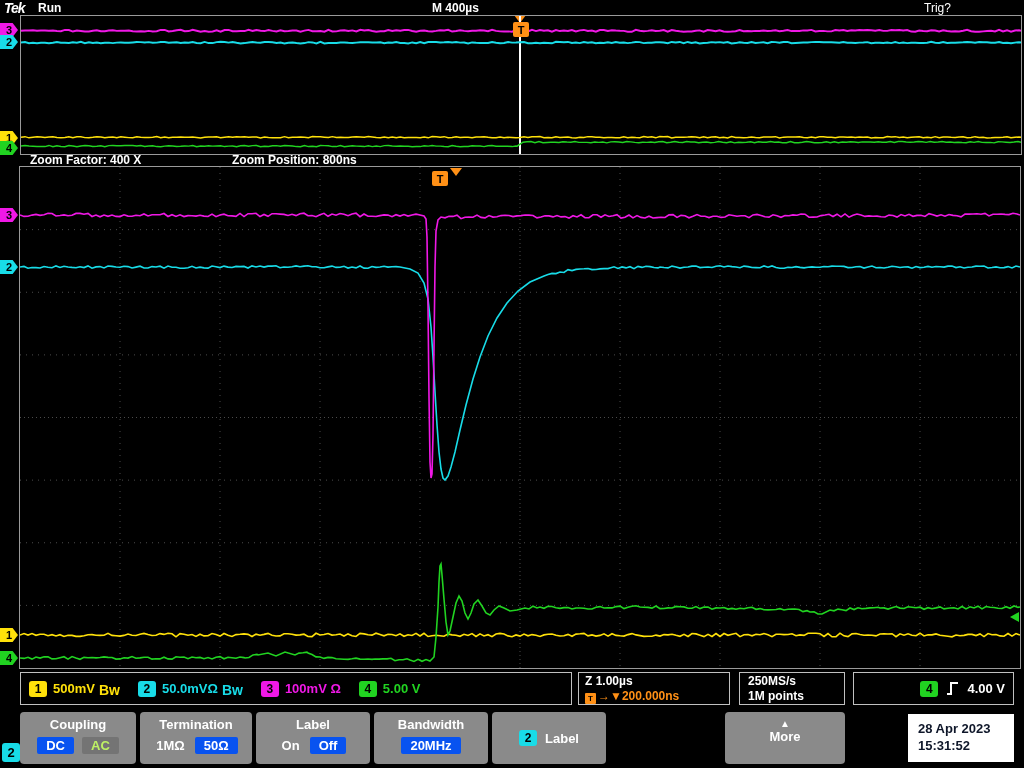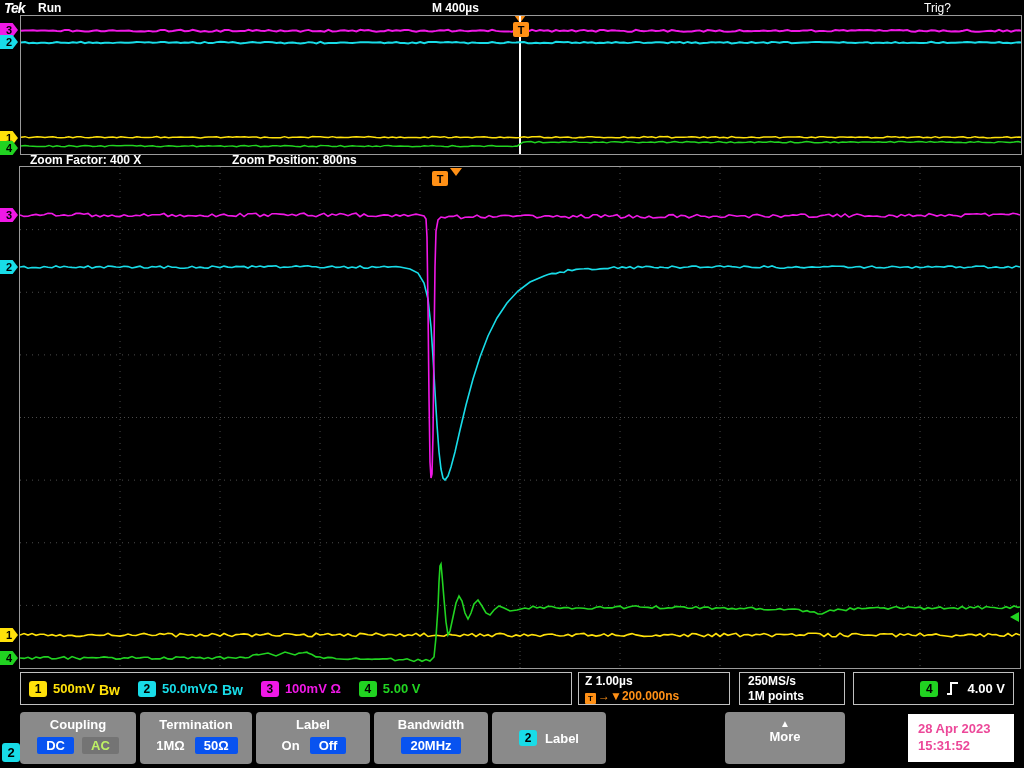--- a/index.html
+++ b/index.html
@@ -65,21 +65,21 @@
   .opt.dim{background:#747474;color:#bef264;}
   .opt.plain{padding:1px 2px;}
   #btn-coupling{left:20px;width:116px;}
   #btn-termination{left:140px;width:112px;}
   #btn-invert{left:256px;width:114px;}
   #btn-bandwidth{left:374px;width:114px;}
   #btn-label{left:492px;width:114px;display:flex;align-items:center;justify-content:center;gap:8px;}
   #btn-more{left:725px;width:120px;}
   #btn-more .arrow{font-size:10px;padding-top:6px;}
   #btn-more .mtitle{padding-top:0;}
-  #datetime{position:absolute;left:908px;top:714px;width:106px;height:48px;background:#fff;color:#ec4899;
+  #datetime{position:absolute;left:908px;top:714px;width:106px;height:48px;background:#fff;color:#0f172a;
             font-size:13px;font-weight:bold;line-height:17px;padding:6px 0 0 10px;}
   #sel-ch{position:absolute;left:2px;top:743px;width:18px;height:19px;background:var(--ch2);
           color:#000;font-size:13px;font-weight:bold;display:flex;align-items:center;justify-content:center;
           border-radius:3px;}
   #trig-level-arrow{left:1010px;top:612px;width:0;height:0;border-top:5px solid transparent;
           border-bottom:5px solid transparent;border-right:9px solid var(--ch4);}
   .slope{flex:none;}
 </style>
 </head>
 <body>

